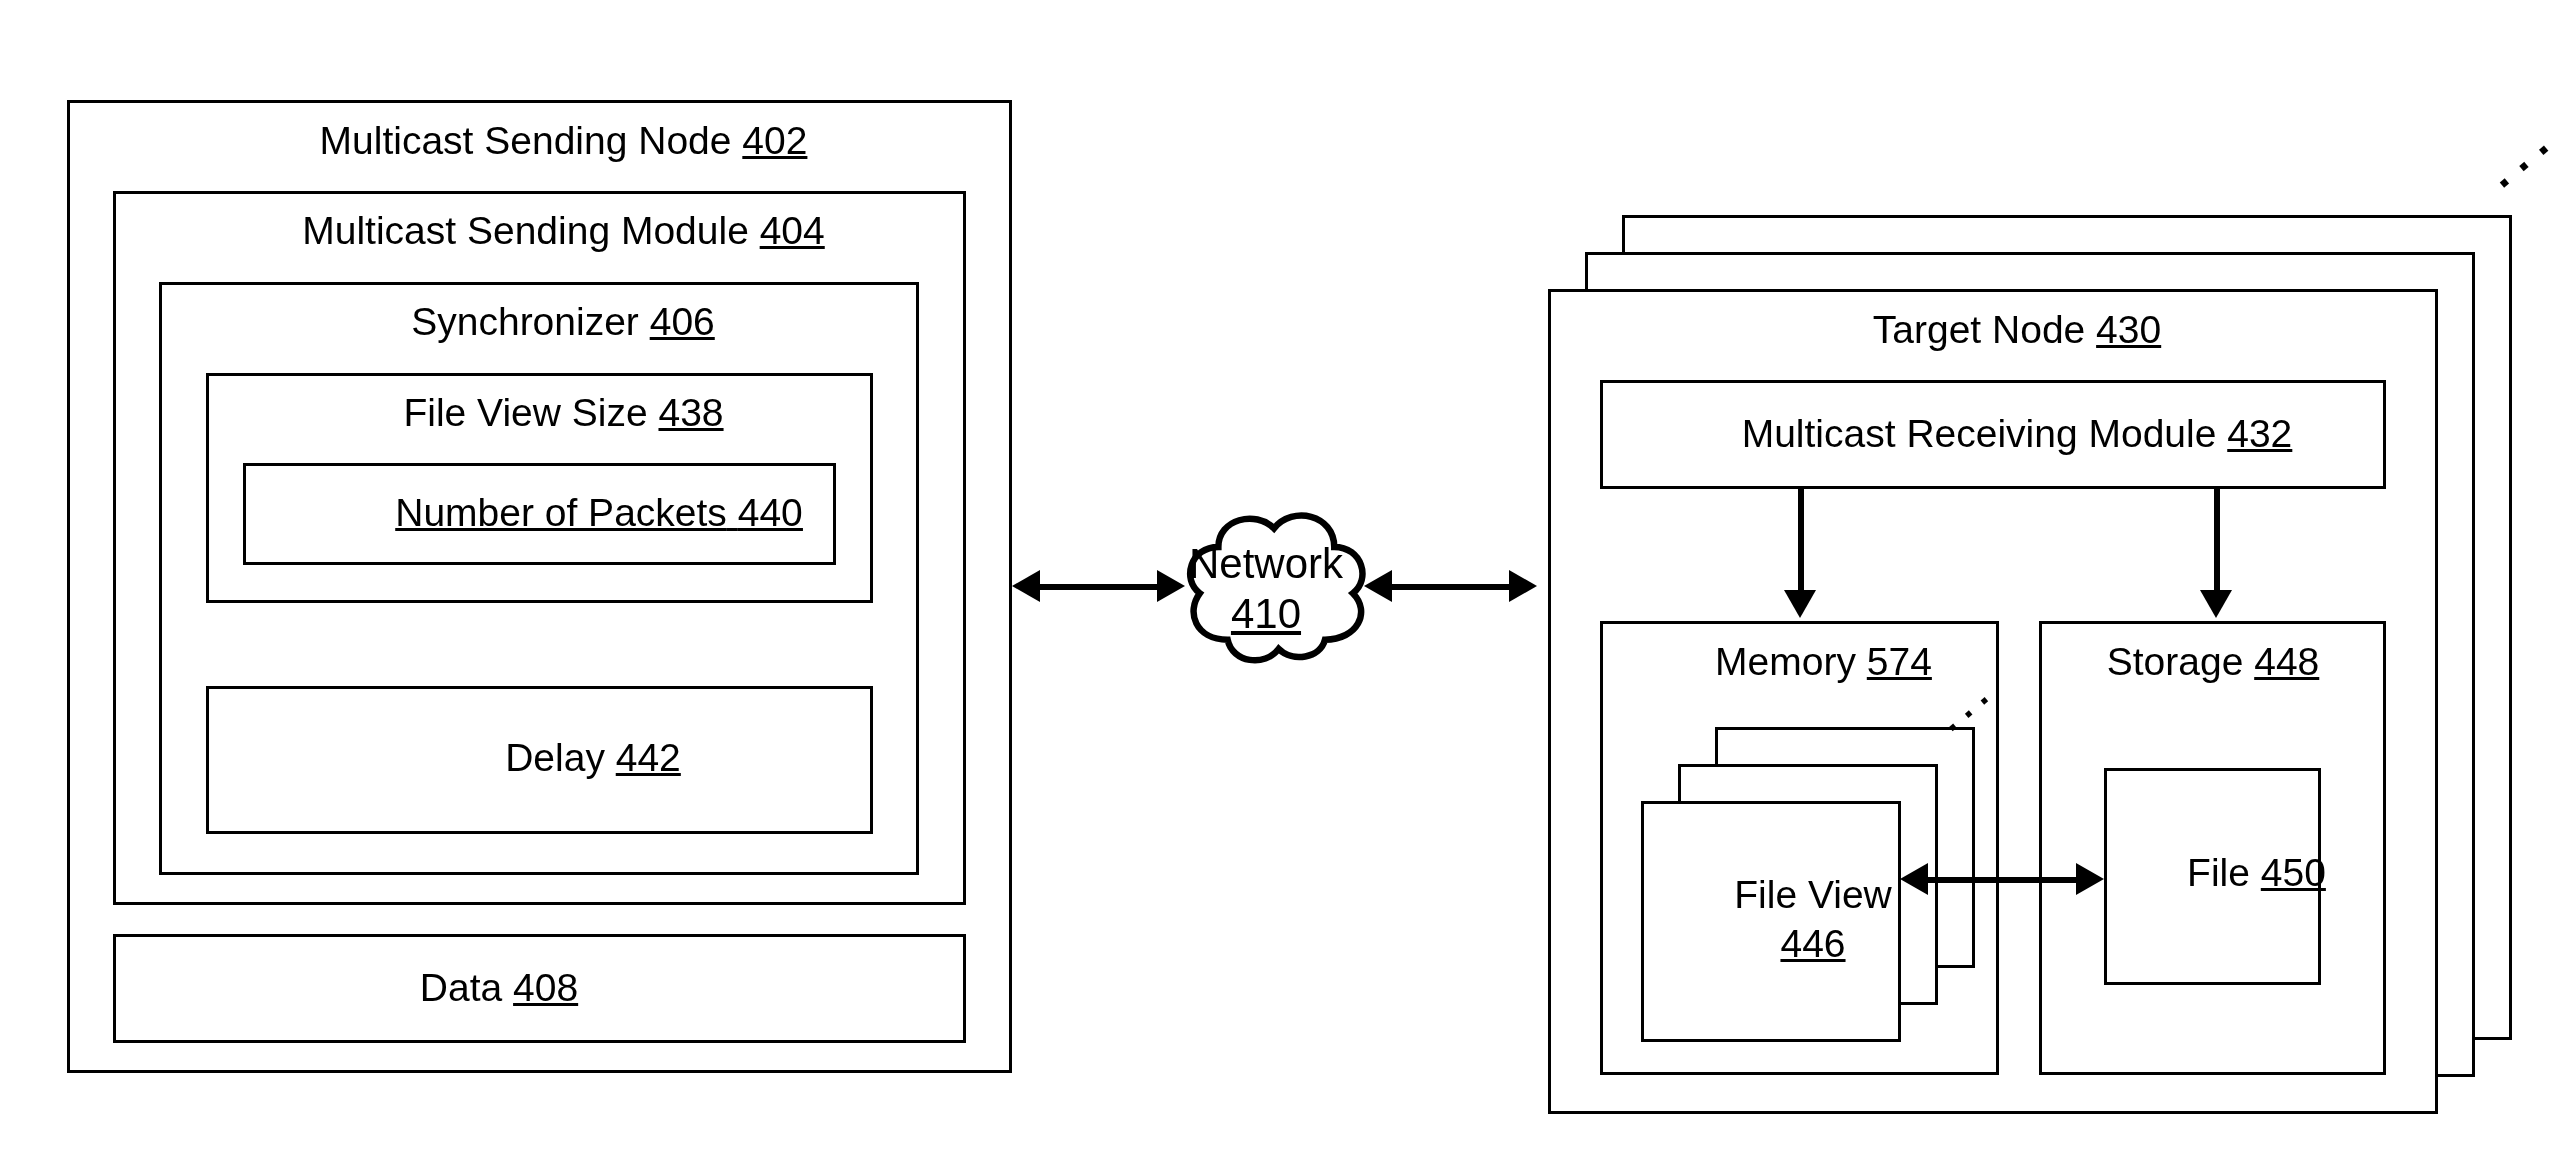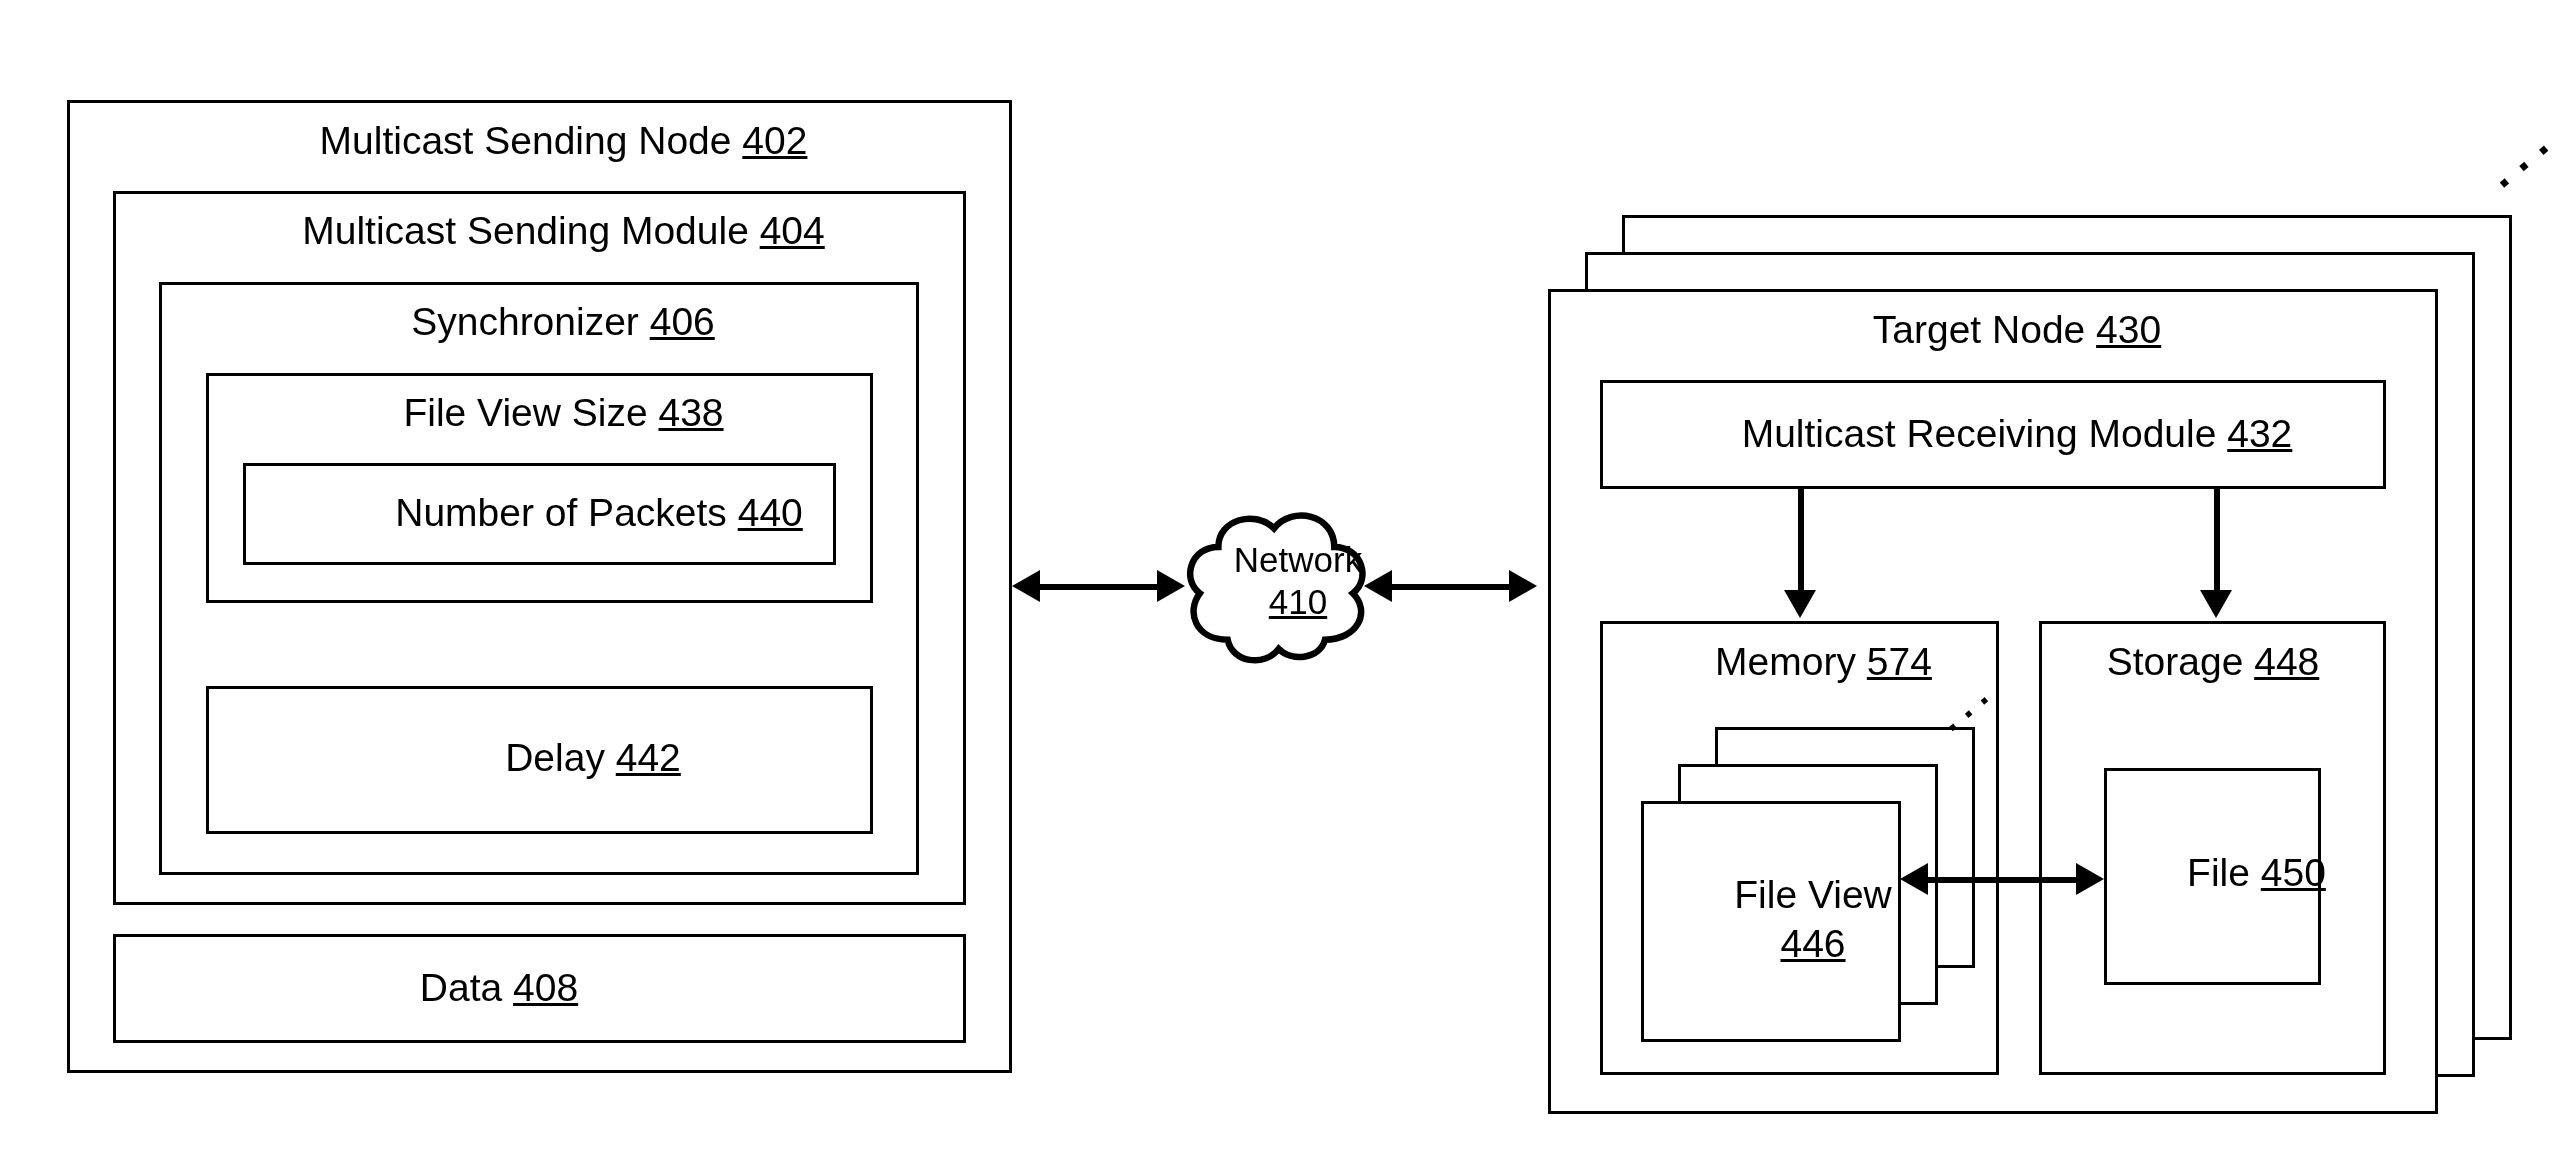--- a/index.html
+++ b/index.html
@@ -83,41 +83,41 @@
   <span class="ref">406</span>
 </div>
 
 <div class="box" style="left:206px; top:373px; width:667px; height:230px;"></div>
 <div class="label" style="left:206px; top:391px; width:667px;">
   <span>File View Size</span>
   <span class="ref">438</span>
 </div>
 
 <div class="box" style="left:243px; top:463px; width:593px; height:102px;"></div>
-<div class="label" style="left:243px; top:491px; width:664px;">
+<div class="label" style="left:243px; top:491px; width:664px;text-decoration:underline;">
   <span>Number of Packets</span>
   <span class="ref">440</span>
 </div>
 
 <div class="box" style="left:206px; top:686px; width:667px; height:148px;"></div>
 <div class="label" style="left:206px; top:736px; width:726px;">
   <span>Delay</span>
   <span class="ref">442</span>
 </div>
 
 <div class="box" style="left:113px; top:934px; width:853px; height:109px;"></div>
 <div class="label" style="left:113px; top:966px; width:724px;">
   <span>Data</span>
   <span class="ref">408</span>
 </div>
 
 <svg class="cloud" style="left:1172px; top:482px;" viewBox="0 0 220 220">
   <path d="M60,170 C25,170 15,140 30,120 C10,105 20,70 50,70 C50,40 90,30 110,50 C130,25 175,35 175,70 C205,70 215,105 195,120 C215,140 200,170 165,170 C160,190 130,195 115,180 C100,200 65,195 60,170 Z" fill="#fff" stroke="#000" stroke-width="7"></path>
 </svg>
-<div class="label" style="left:1172px; top:539px; width:204px; font-size:35px; line-height:1.2;">
+<div class="label" style="left:1140px; top:539px; width:204px; font-size:42px; line-height:1.2;">
   <span>Network</span><br>
   <span class="ref">410</span>
 </div>
 
 <div class="arrow-line" style="left:1038px; top:584px; width:121px;"></div>
 <div class="arrow-head-left" style="left:1012px; top:570px;"></div>
 <div class="arrow-head-right" style="left:1157px; top:570px;"></div>
 
 <div class="arrow-line" style="left:1390px; top:584px; width:121px;"></div>
 <div class="arrow-head-left" style="left:1364px; top:570px;"></div>

